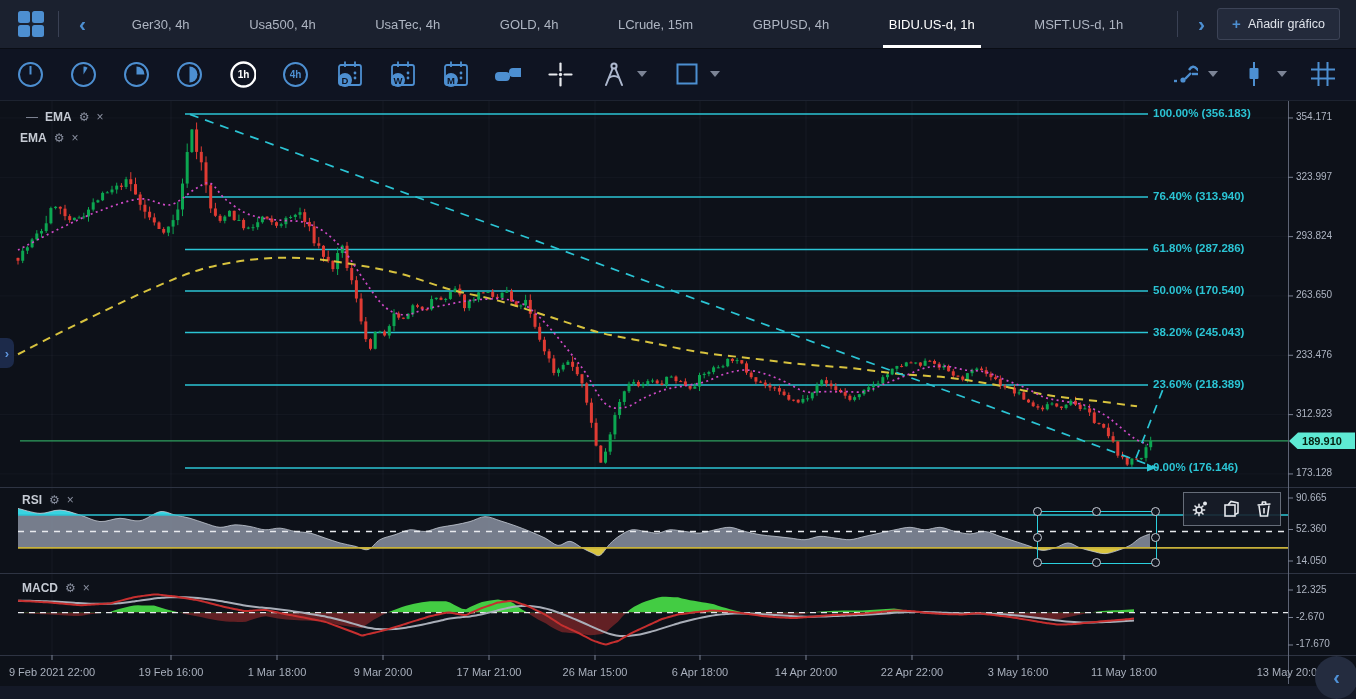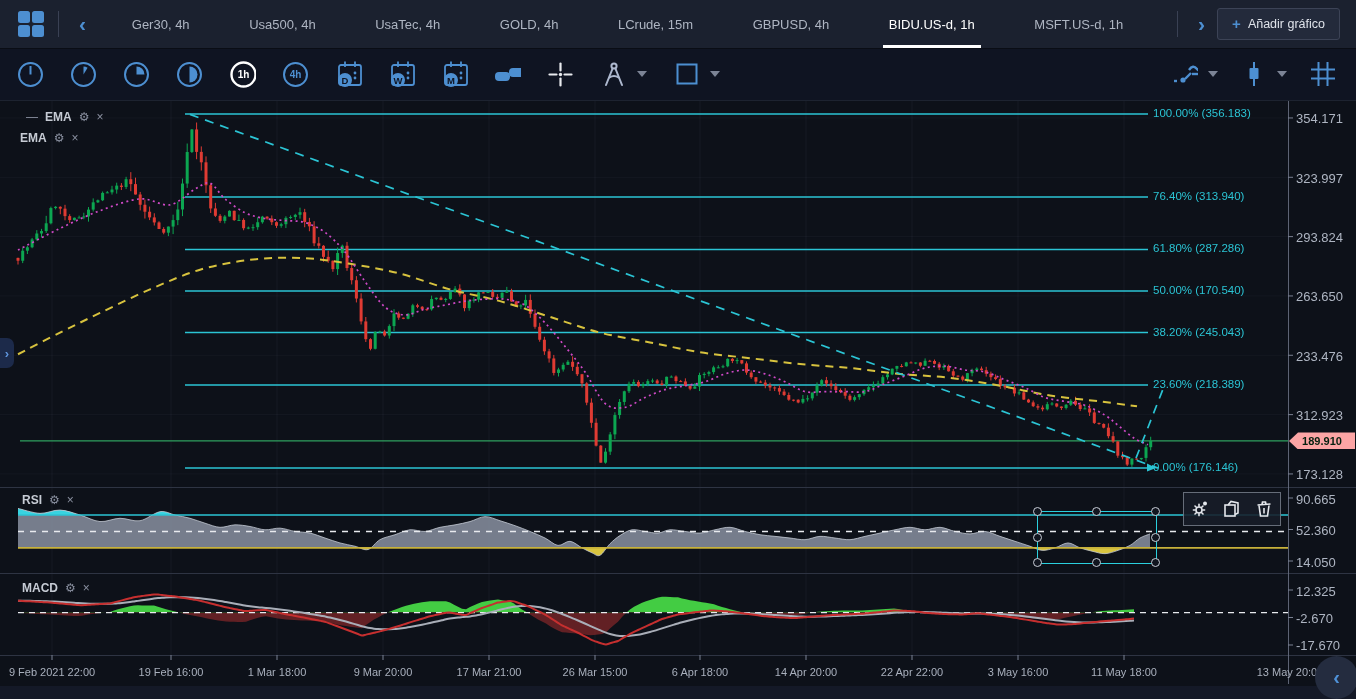--- a/index.html
+++ b/index.html
@@ -28,24 +28,24 @@
   .tbi{width:27px;height:27px;margin-left:26px;display:flex;align-items:center;justify-content:center;cursor:pointer;flex:none;}
   .tbi:first-child{margin-left:17px;}
   .caret{width:0;height:0;border-left:5px solid transparent;border-right:5px solid transparent;
          border-top:6px solid #7c8496;margin-left:10px;cursor:pointer;flex:none;}
   .tb-right{margin-left:auto;display:flex;align-items:center;padding-right:20px;}
   .tb-right .tbi{margin-left:22px;}
   
   .ov{position:absolute;z-index:3;}
   .legend-row{display:flex;align-items:center;gap:7px;color:#c6cbd4;font-size:12px;font-weight:bold;}
   .legend-row .mini{color:#8a90a0;font-weight:normal;font-size:12px;cursor:pointer;}
-  .axis-label{position:absolute;left:8px;color:#aeb5c2;font-size:13px;white-space:nowrap;}
-  .fib-label{position:absolute;color:#2bc4d4;font-size:11.5px;font-weight:normal;white-space:nowrap;}
+  .axis-label{position:absolute;left:8px;color:#aeb5c2;font-size:10px;white-space:nowrap;}
+  .fib-label{position:absolute;color:#2bc4d4;font-size:11.5px;font-weight:bold;white-space:nowrap;}
   .time-label{position:absolute;transform:translateX(-50%);color:#a9b0bd;font-size:11px;white-space:nowrap;top:11px;}
-  .badge{position:absolute;left:1289px;width:66px;height:17px;background:#fca5a5;color:#05200f;
+  .badge{position:absolute;left:1289px;width:66px;height:17px;background:#5eead4;color:#05200f;
          font-size:11px;font-weight:bold;display:flex;align-items:center;justify-content:center;
          clip-path:polygon(9px 0,100% 0,100% 100%,9px 100%,0 50%);}
   .price-axis{position:absolute;left:1288px;top:100px;width:68px;height:583px;z-index:2;cursor:ns-resize;}
   .time-axis{position:absolute;left:0;top:655px;width:1288px;height:30px;z-index:2;cursor:ew-resize;}
   .bottom-strip{position:absolute;left:0;top:686px;width:1356px;height:13px;background:#141927;z-index:1;}
   
   .sel-box{position:absolute;left:1037px;top:511px;width:118px;height:51px;border:1.5px solid #2ad0de;z-index:4;cursor:move;}
   .hd{position:absolute;width:7px;height:7px;border-radius:50%;background:#11151f;border:1.5px solid #c9ced8;z-index:5;cursor:pointer;}
   .ctx{position:absolute;left:1183px;top:492px;width:96px;height:32px;border:1px solid rgba(170,176,190,.55);
        background:rgba(24,28,40,.88);display:flex;align-items:center;justify-content:space-around;z-index:5;}

